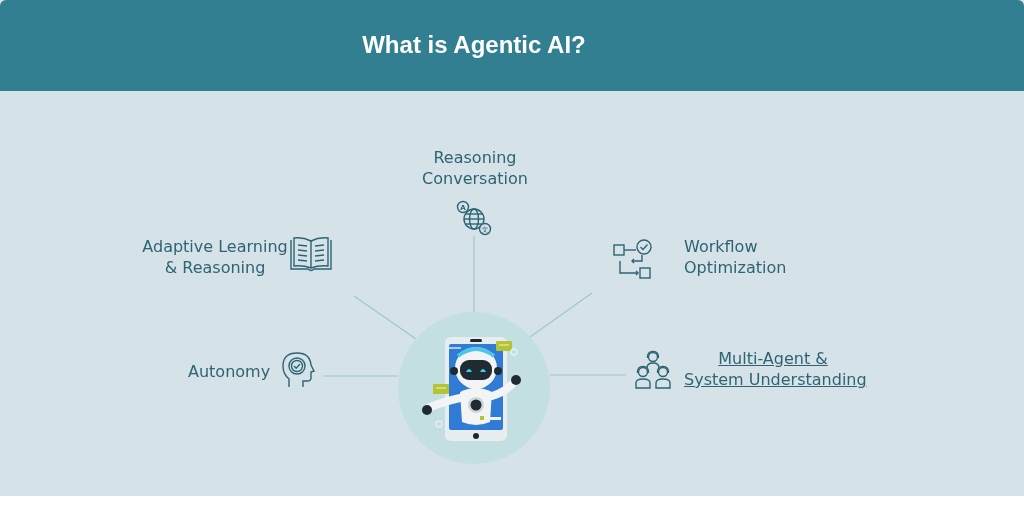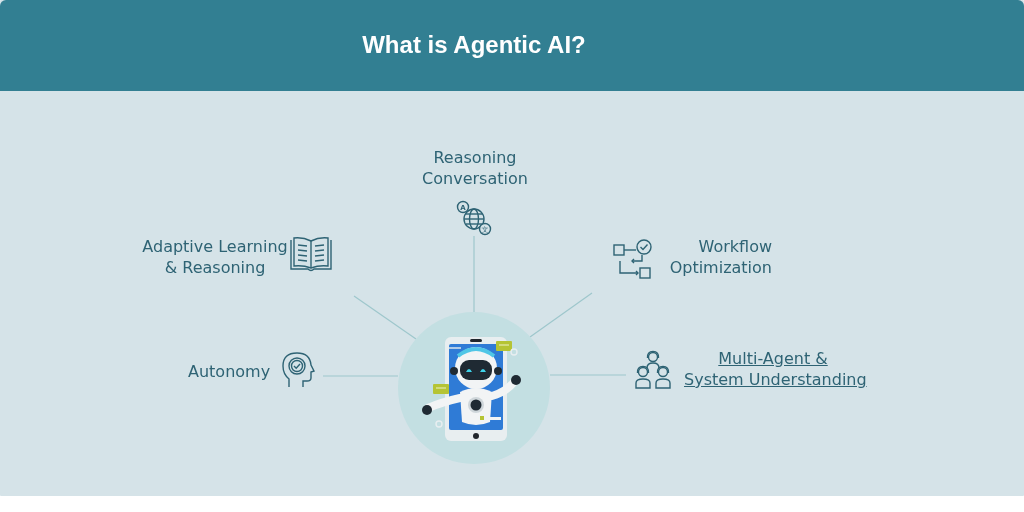--- a/index.html
+++ b/index.html
@@ -103,21 +103,21 @@
       <line x1="12" y1="14" x2="24" y2="14"></line>
       <circle cx="32" cy="11" r="7"></circle>
       <path d="M28.5 11 L31 13.5 L35.5 8.5"></path>
       <path d="M30 19 L30 25 L20 25"></path>
       <path d="M22 23 L20 25 L22 27"></path>
       <path d="M8 25 L8 37 L26 37"></path>
       <path d="M24 35 L26 37 L24 39"></path>
       <rect x="28" y="32" width="10" height="10"></rect>
     </g>
   </svg>
-  <div class="label" style="left:664px;top:236px;text-align:right;width:108px;">
+  <div class="label" style="left:684px;top:236px;text-align:left;width:108px;">
     <div>Workflow</div>
     <div>Optimization</div>
   </div>
 
   <div class="label" style="left:188px;top:361px;">
     <div>Autonomy</div>
   </div>
   <svg class="icon" style="left:281px;top:350px;" width="36" height="40" viewBox="0 0 36 40">
     <g fill="none" stroke="#2e6374" stroke-width="1.4">
       <path d="M8 37 L8 29 Q2 24 2 16 Q2 3 16 3 Q29 3 30 15 L33 21 L30 22 L30 28 Q30 31 26 31 L22 31 L22 37"></path>

